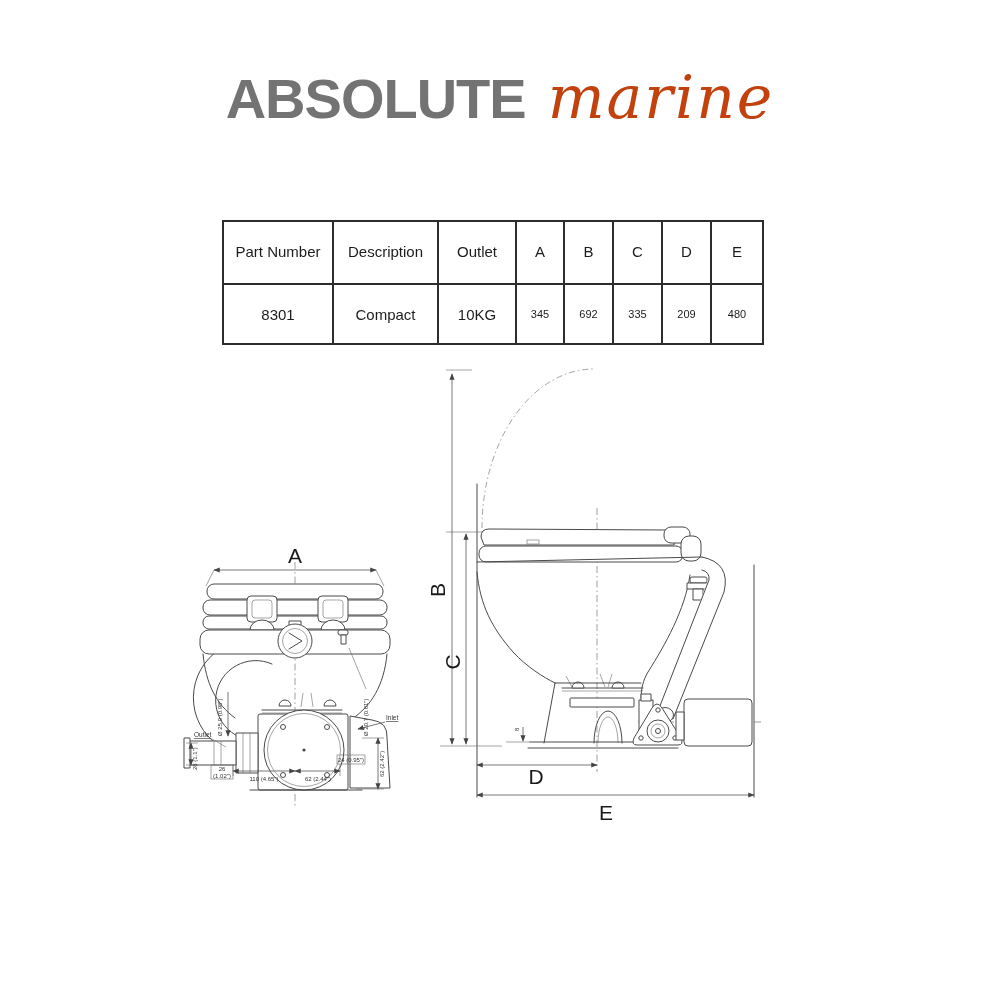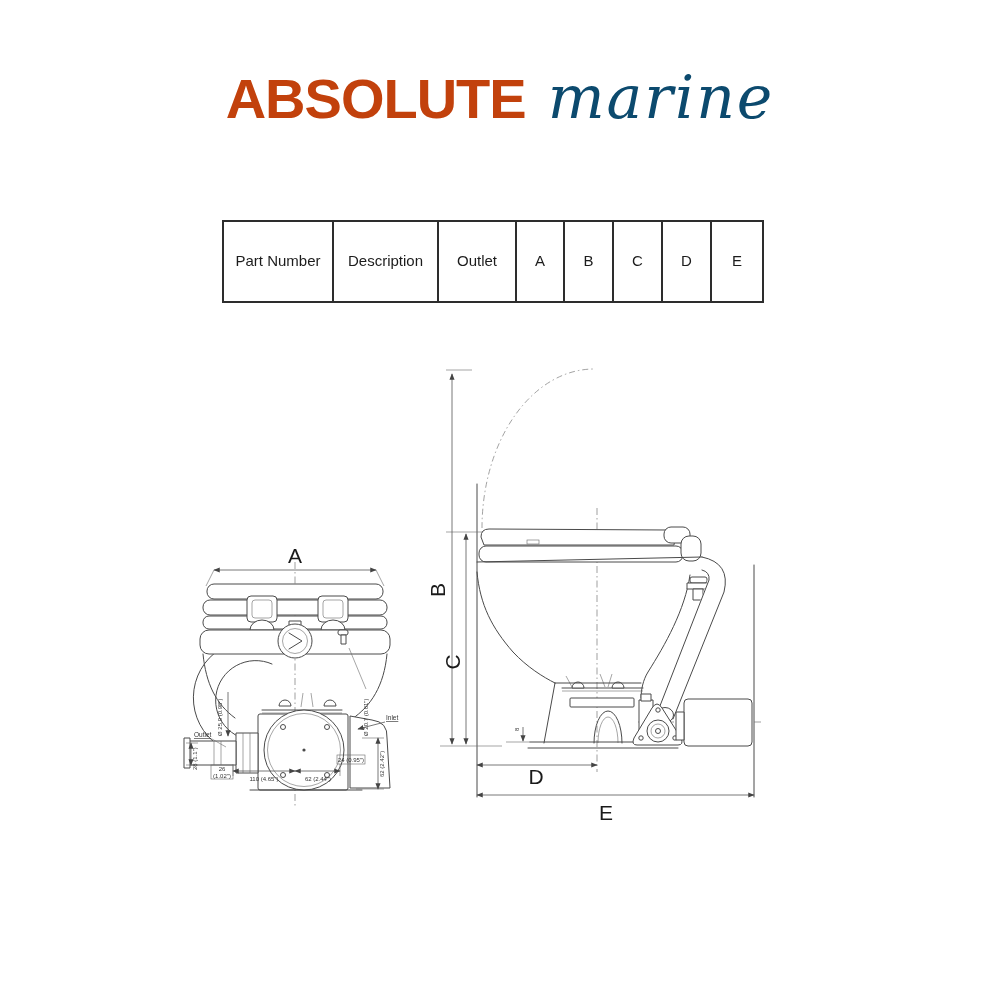--- a/index.html
+++ b/index.html
@@ -1,27 +1,27 @@
 <!DOCTYPE html>
 <html><head>
 <meta charset="utf-8">
 <style>
   html,body{margin:0;padding:0;background:#fff;}
   #page{position:relative;width:1000px;height:1000px;background:#ffffff;overflow:hidden;
         font-family:"Liberation Sans",sans-serif;}
   
   #logo{position:absolute;left:0;top:62px;width:1000px;text-align:center;white-space:nowrap;}
   #logo .brand-bold{font-family:"Liberation Sans",sans-serif;font-weight:800;font-size:56px;
-        letter-spacing:-1px;color:#c2410c;vertical-align:baseline;}
+        letter-spacing:-1px;color:#737373;vertical-align:baseline;}
   #logo .brand-script{font-family:"DejaVu Serif",serif;font-style:italic;font-size:60px;
-        letter-spacing:2px;color:#0c4a6e;vertical-align:baseline;margin-left:22px;}
+        letter-spacing:2px;color:#c2410c;vertical-align:baseline;margin-left:22px;}
   
   #spec{position:absolute;left:222px;top:220px;border-collapse:collapse;table-layout:fixed;}
   #spec td{border:2px solid #2d2d2d;text-align:center;vertical-align:middle;color:#1c1c1c;
-        background:#fff;padding:9px 4px;}
+        background:#fff;padding:0 4px;}
   #spec tr.hdr td{height:61px;font-size:15px;line-height:1.35;}
   #spec tr.dat td{height:58px;font-size:15px;}
   #spec tr.dat td.num{font-size:11px;}
   
   #draw{position:absolute;left:150px;top:352px;width:660px;height:496px;}
   .ln{fill:none;stroke:#4a4a4a;stroke-width:1;stroke-linecap:round;stroke-linejoin:round;}
   .lnf{fill:#ffffff;stroke:#4a4a4a;stroke-width:1;stroke-linejoin:round;}
   .thin{fill:none;stroke:#6a6a6a;stroke-width:.6;}
   .dim{fill:none;stroke:#555;stroke-width:.8;}
   .cl{fill:none;stroke:#777;stroke-width:.7;stroke-dasharray:7 3 1.5 3;}
@@ -55,20 +55,30 @@
         <tr class="hdr">
       <td>Part Number</td>
       <td>Description</td>
       <td>Outlet</td>
       <td>A</td>
       <td>B</td>
       <td>C</td>
       <td>D</td>
       <td>E</td>
     </tr>
+    <tr class="dat">
+      <td>8301</td>
+      <td>Compact</td>
+      <td>10KG</td>
+      <td class="num">345</td>
+      <td class="num">692</td>
+      <td class="num">335</td>
+      <td class="num">209</td>
+      <td class="num">480</td>
+    </tr>
   </tbody>
     </table>
 
   <svg id="draw" viewBox="150 352 660 496" xmlns="http://www.w3.org/2000/svg">
     <defs>
       <marker id="ar" viewBox="0 0 10 10" refX="9" refY="5" markerWidth="8" markerHeight="8" orient="auto-start-reverse">
           <path d="M0,1 L10,5 L0,9 z" fill="#444"></path>
         </marker>
     </defs>
 

